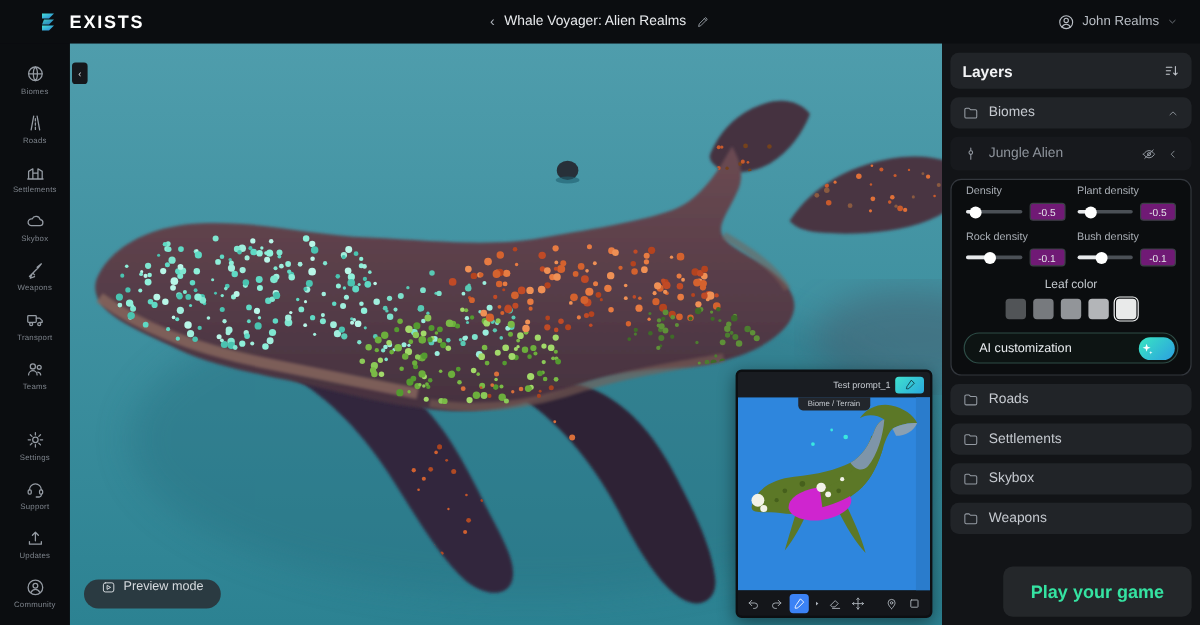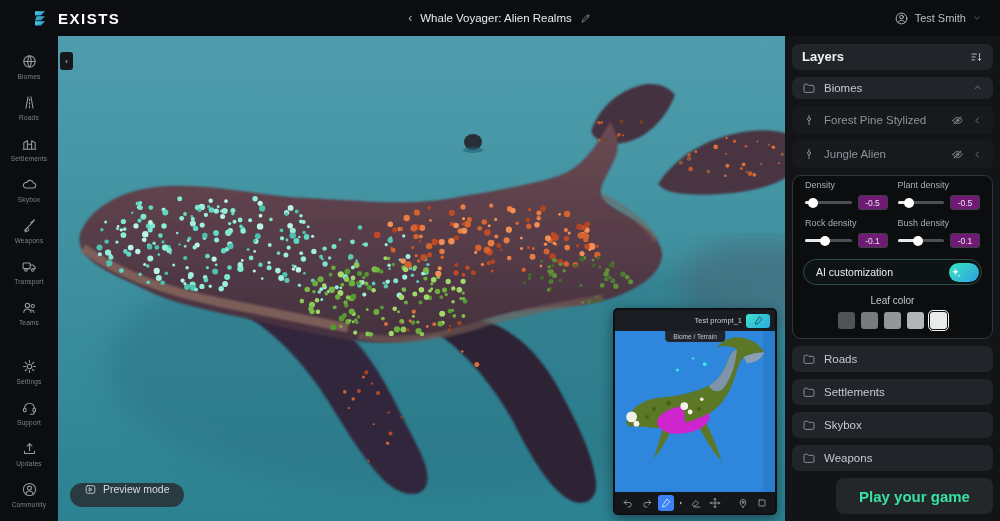--- a/index.html
+++ b/index.html
@@ -139,21 +139,21 @@
         </span>
     </div>
     <div class="user">
       <span id="user-ico-slot">
           <svg class="ic" width="15" height="15" viewBox="0 0 24 24" fill="none" stroke="#b9bec5" stroke-width="1.5" stroke-linecap="round" stroke-linejoin="round">
             <circle cx="12" cy="12" r="8.6"></circle>
             <circle cx="12" cy="9.6" r="2.9"></circle>
             <path d="M6.4 18.6c1.2-2.5 3.2-3.8 5.6-3.8s4.4 1.3 5.6 3.8"></path>
           </svg>
         </span>
-      <span>Test Smith</span>
+      <span>John Realms</span>
       <span id="user-caret-slot">
           <svg class="ic" width="10" height="10" viewBox="0 0 24 24" fill="none" stroke="#8d939b" stroke-width="1.5" stroke-linecap="round" stroke-linejoin="round">
             <path d="M6.5 9.5L12 14.7 17.5 9.5"></path>
           </svg>
         </span>
     </div>
   </header>
 
   <div id="main">
 
@@ -1049,41 +1049,20 @@
       </div>
 
       <div id="layer-rows" style="display: flex; flex-direction: column; gap: 6px;">
           <div class="panel-row layer-row">
             <span class="row-ico">
               <svg class="ic" width="14" height="14" viewBox="0 0 24 24" fill="none" stroke="#959ba3" stroke-width="1.5" stroke-linecap="round" stroke-linejoin="round">
                 <path d="M12 4v16"></path>
                 <circle cx="12" cy="10.5" r="2.6" fill="#17191d"></circle>
               </svg>
             </span>
-            <span class="p-label">Forest Pine Stylized</span>
-            <span class="row-ico">
-              <svg class="ic" width="13" height="13" viewBox="0 0 24 24" fill="none" stroke="#959ba3" stroke-width="1.5" stroke-linecap="round" stroke-linejoin="round">
-                <path d="M3.5 12s3.3-5.6 8.5-5.6S20.5 12 20.5 12 17.2 17.6 12 17.6 3.5 12 3.5 12z"></path>
-                <circle cx="12" cy="12" r="2.4"></circle>
-                <path d="M5.5 18.5l13-13"></path>
-              </svg>
-            </span>
-            <span class="row-ico">
-              <svg class="ic" width="11" height="11" viewBox="0 0 24 24" fill="none" stroke="#959ba3" stroke-width="1.5" stroke-linecap="round" stroke-linejoin="round">
-                <path d="M14 6.5L8.8 12l5.2 5.5"></path>
-              </svg>
-            </span>
-          </div>
-          <div class="panel-row layer-row">
-            <span class="row-ico">
-              <svg class="ic" width="14" height="14" viewBox="0 0 24 24" fill="none" stroke="#959ba3" stroke-width="1.5" stroke-linecap="round" stroke-linejoin="round">
-                <path d="M12 4v16"></path>
-                <circle cx="12" cy="10.5" r="2.6" fill="#17191d"></circle>
-              </svg>
-            </span>
             <span class="p-label">Jungle Alien</span>
             <span class="row-ico">
               <svg class="ic" width="13" height="13" viewBox="0 0 24 24" fill="none" stroke="#959ba3" stroke-width="1.5" stroke-linecap="round" stroke-linejoin="round">
                 <path d="M3.5 12s3.3-5.6 8.5-5.6S20.5 12 20.5 12 17.2 17.6 12 17.6 3.5 12 3.5 12z"></path>
                 <circle cx="12" cy="12" r="2.4"></circle>
                 <path d="M5.5 18.5l13-13"></path>
               </svg>
             </span>
             <span class="row-ico">
               <svg class="ic" width="11" height="11" viewBox="0 0 24 24" fill="none" stroke="#959ba3" stroke-width="1.5" stroke-linecap="round" stroke-linejoin="round">
@@ -1129,40 +1108,40 @@
               <span class="s-label">Bush density</span>
               <div class="s-row">
                 <div class="s-track">
                   <div class="s-fill" style="width:44%"></div>
                   <div class="s-thumb" style="left:44%"></div>
                 </div>
                 <div class="s-value">-0.1</div>
               </div>
             </div>
           </div>
+        <div id="leaf-block">
+          <span id="leaf-label">Leaf color</span>
+          <div id="leaf-swatches">
+              <div class="swatch" style="background: rgb(81, 84, 87);"></div>
+              <div class="swatch" style="background: rgb(119, 122, 126);"></div>
+              <div class="swatch" style="background: rgb(146, 149, 153);"></div>
+              <div class="swatch" style="background: rgb(179, 181, 184);"></div>
+              <div class="swatch sel" style="background: rgb(233, 234, 234);"></div>
+            </div>
+        </div>
         <div id="ai-pill">
           <span>AI customization</span>
           <button id="ai-btn">
             <span id="ai-ico-slot">
                 <svg class="ic" width="13" height="13" viewBox="0 0 24 24" fill="none" stroke="#ffffff" stroke-width="1.5" stroke-linecap="round" stroke-linejoin="round">
                   <path d="M12 4.5l1.6 4.6 4.6 1.6-4.6 1.6L12 16.9l-1.6-4.6-4.6-1.6 4.6-1.6zM18.5 15.5l.7 2 2 .7-2 .7-.7 2-.7-2-2-.7 2-.7z" fill="#ffffff" stroke="none"></path>
                 </svg>
               </span>
           </button>
         </div>
-        <div id="leaf-block">
-          <span id="leaf-label">Leaf color</span>
-          <div id="leaf-swatches">
-              <div class="swatch" style="background: rgb(81, 84, 87);"></div>
-              <div class="swatch" style="background: rgb(119, 122, 126);"></div>
-              <div class="swatch" style="background: rgb(146, 149, 153);"></div>
-              <div class="swatch" style="background: rgb(179, 181, 184);"></div>
-              <div class="swatch sel" style="background: rgb(233, 234, 234);"></div>
-            </div>
-        </div>
       </div>
 
       <div id="collapsed-secs" style="display: flex; flex-direction: column; gap: 7px;">
           <div class="panel-row sec-header">
             <span class="row-ico">
               <svg class="ic" width="14" height="14" viewBox="0 0 24 24" fill="none" stroke="#959ba3" stroke-width="1.5" stroke-linecap="round" stroke-linejoin="round">
                 <path d="M3.5 7.5a2 2 0 0 1 2-2h4l2 2h7a2 2 0 0 1 2 2v8a2 2 0 0 1-2 2h-13a2 2 0 0 1-2-2z"></path>
               </svg>
             </span>
             <span class="p-label">Roads</span>

